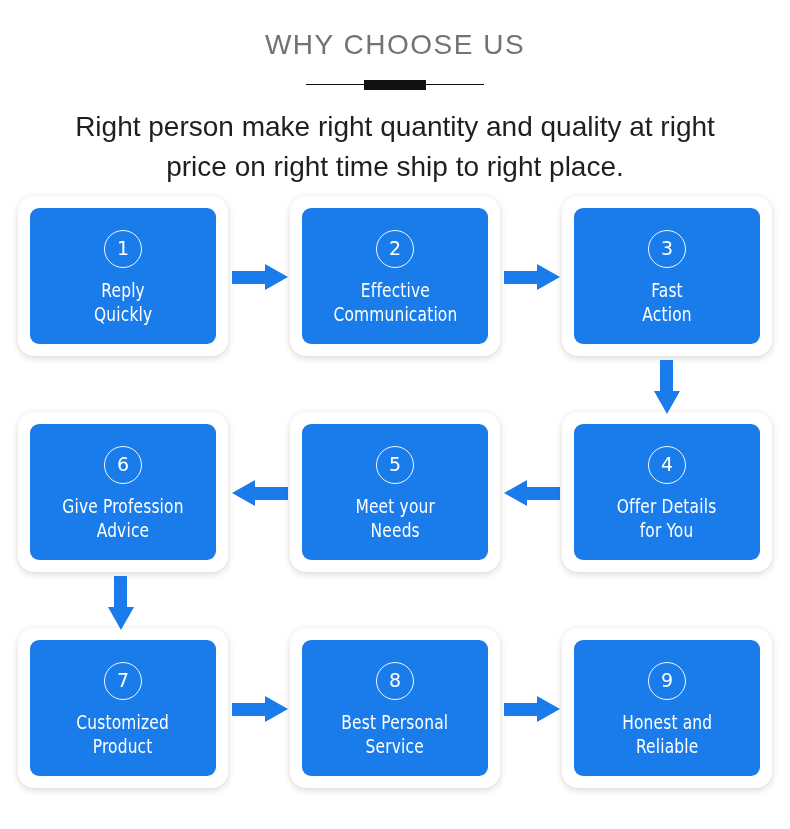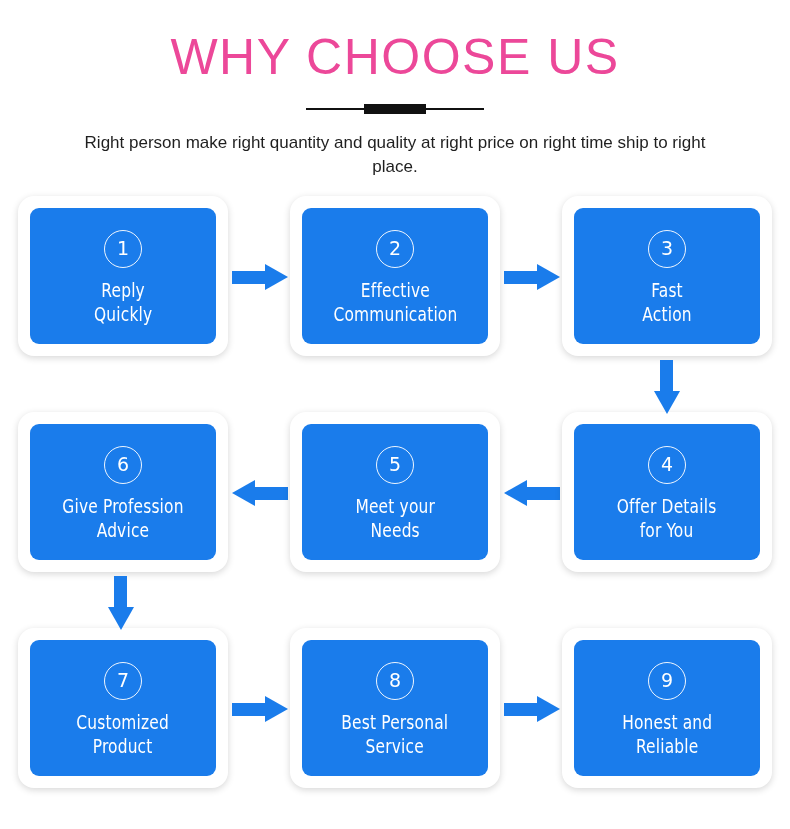--- a/index.html
+++ b/index.html
@@ -16,24 +16,24 @@
     position: relative;
   }
 
   
   .header {
     padding-top: 30px;
     text-align: center;
   }
   .page-title {
     font-family: "Liberation Sans", sans-serif;
-    font-size: 50px;
+    font-size: 28px;
     font-weight: 400;
     letter-spacing: 1.5px;
-    color: #ec4899;
+    color: #737373;
     margin: 0;
     line-height: 1.1;
   }
   .divider {
     position: relative;
     width: 178px;
     height: 12px;
     margin: 18px auto 0 auto;
   }
   .divider-line {
@@ -48,21 +48,21 @@
     position: absolute;
     top: 1px;
     left: 58px;
     width: 62px;
     height: 10px;
     background: #111111;
   }
   .subtitle {
     margin: 16px auto 0 auto;
     width: 660px;
-    font-size: 17px;
+    font-size: 28px;
     font-weight: 400;
     line-height: 1.42;
     color: #1f1f1f;
     text-align: center;
   }
 
   
   .flow {
     position: absolute;
     top: 196px;

